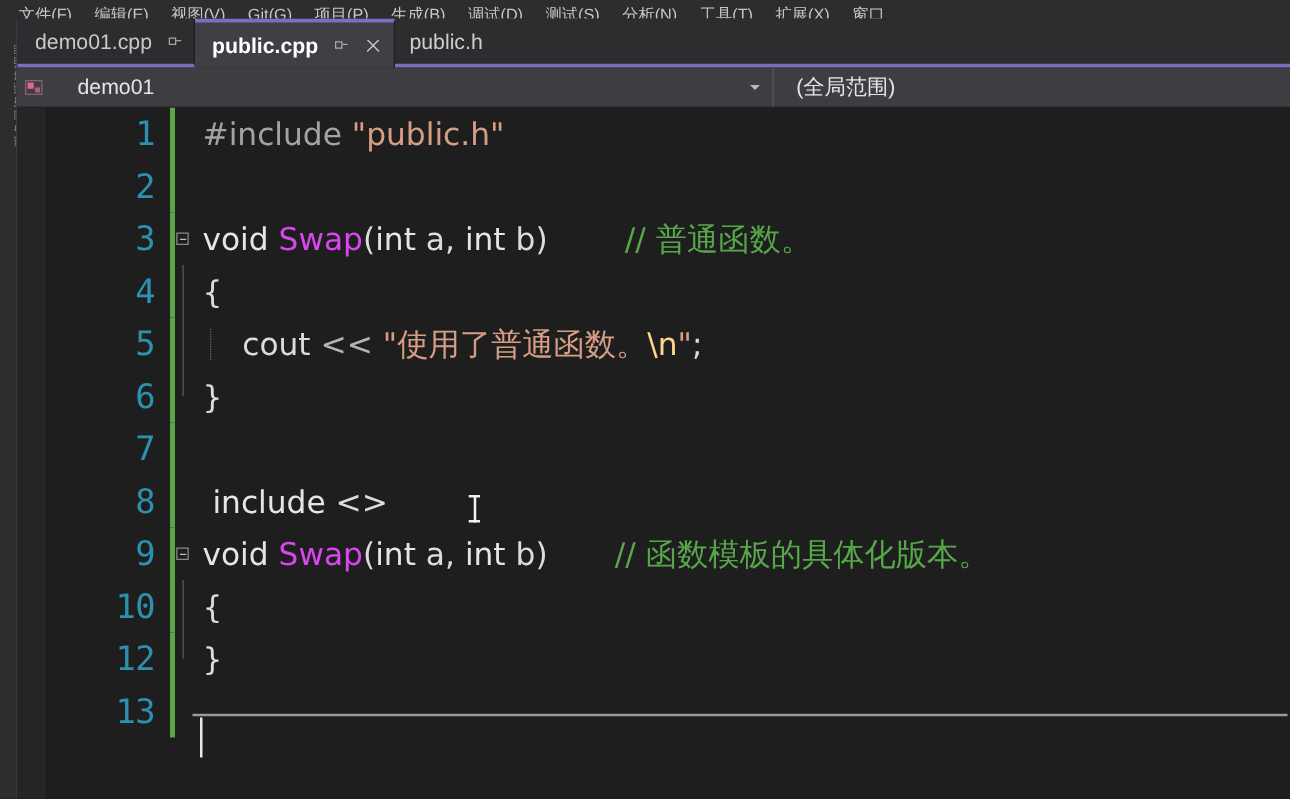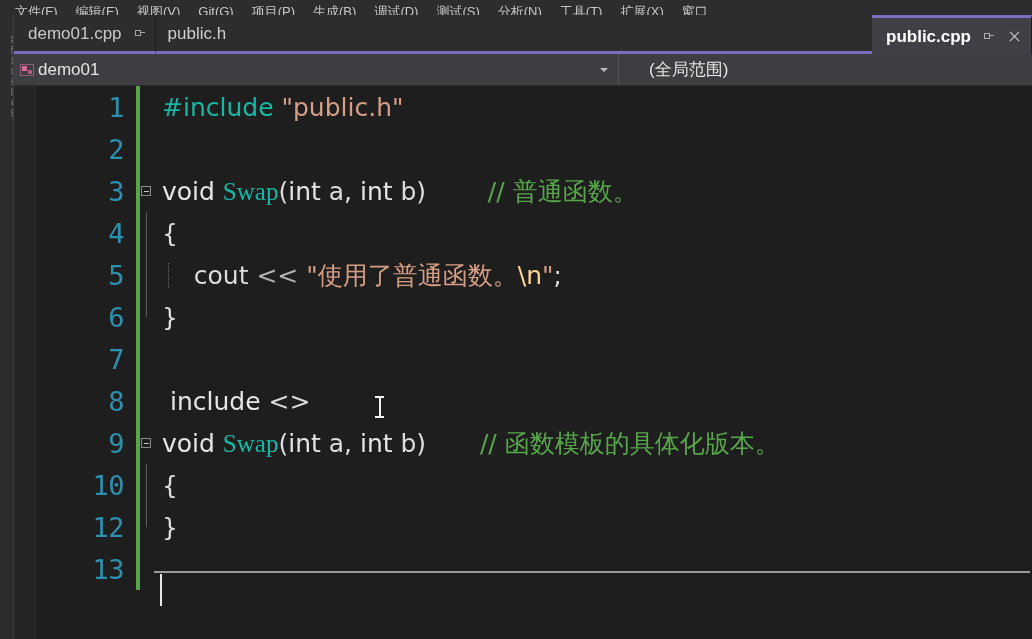--- a/index.html
+++ b/index.html
@@ -169,22 +169,22 @@
     align-items: center;
     box-sizing: border-box;
     border-bottom: 1px solid #2b2b2e;
   }
   .nav-combo {
     display: flex;
     align-items: center;
     height: 100%;
     box-sizing: border-box;
   }
-  .nav-combo.left  { width: 604px; padding-left: 6px; }
-  .nav-combo.right { flex: 1 1 auto; padding-left: 30px; border-left: 1px solid #55555a; }
+  .nav-combo.left  { width: 604px; padding-left: 6px; gap: 24px; }
+  .nav-combo.right { flex: 1 1 auto; padding-left: 18px; border-left: 1px solid #55555a; }
   .proj-icon {
     width: 14px; height: 12px;
     margin-right: 4px;
     background: #3e3e42;
     border: 1px solid #8f5f7a;
     position: relative;
     box-sizing: border-box;
     flex: none;
   }
   .proj-icon::before {
@@ -318,25 +318,25 @@
     position: absolute;
     left: 14px;
     top: 0;
     bottom: 0;
     width: 0;
     border-left: 1px dotted #6a6a6a;
   }
 
   
   .tk-plain   { color: #dcdcdc; }
-  .tk-pre     { color: #14b8a6; }
+  .tk-pre     { color: #a3a3a3; }
   .tk-str     { color: #d69d85; }
   .tk-esc     { color: #ffd68f; }
   .tk-kw      { color: #e5e5e5; }
-  .tk-fn      { color: #14b8a6; font-family: Liberation Serif, serif; }
+  .tk-fn      { color: #d946ef; }
   .tk-cmt     { color: #57a64a; margin-left: 22px; }
   .tk-punct   { color: #dcdcdc; }
   .tk-op      { color: #b4b4b4; }
 
   
   .curline-box {
     position: absolute;
     left: 0; right: 2px;
     top: 2px; bottom: 2px;
     border: 1px solid #9a9a9a;
@@ -401,27 +401,27 @@
 
   <div class="left-strip">
     <div class="left-strip-label">服务器资源管理器</div>
   </div>
 
   <div class="tabwell" id="tabwell">
       <div class="tab inactive">
         <span class="tab-title">demo01.cpp</span>
         <span class="pin-icon"></span>
       </div>
-      <div class="tab plain">
-        <span class="tab-title">public.h</span>
-      </div>
       <div class="tab active">
         <span class="tab-title">public.cpp</span>
         <span class="pin-icon"></span>
         <span class="close-icon"></span>
+      </div>
+      <div class="tab plain">
+        <span class="tab-title">public.h</span>
       </div>
     </div>
 
   <div class="navbar">
     <div class="nav-combo left">
       <span class="proj-icon"></span>
       <span class="nav-text">demo01</span>
       <span class="nav-caret"></span>
     </div>
     <div class="nav-combo right">

